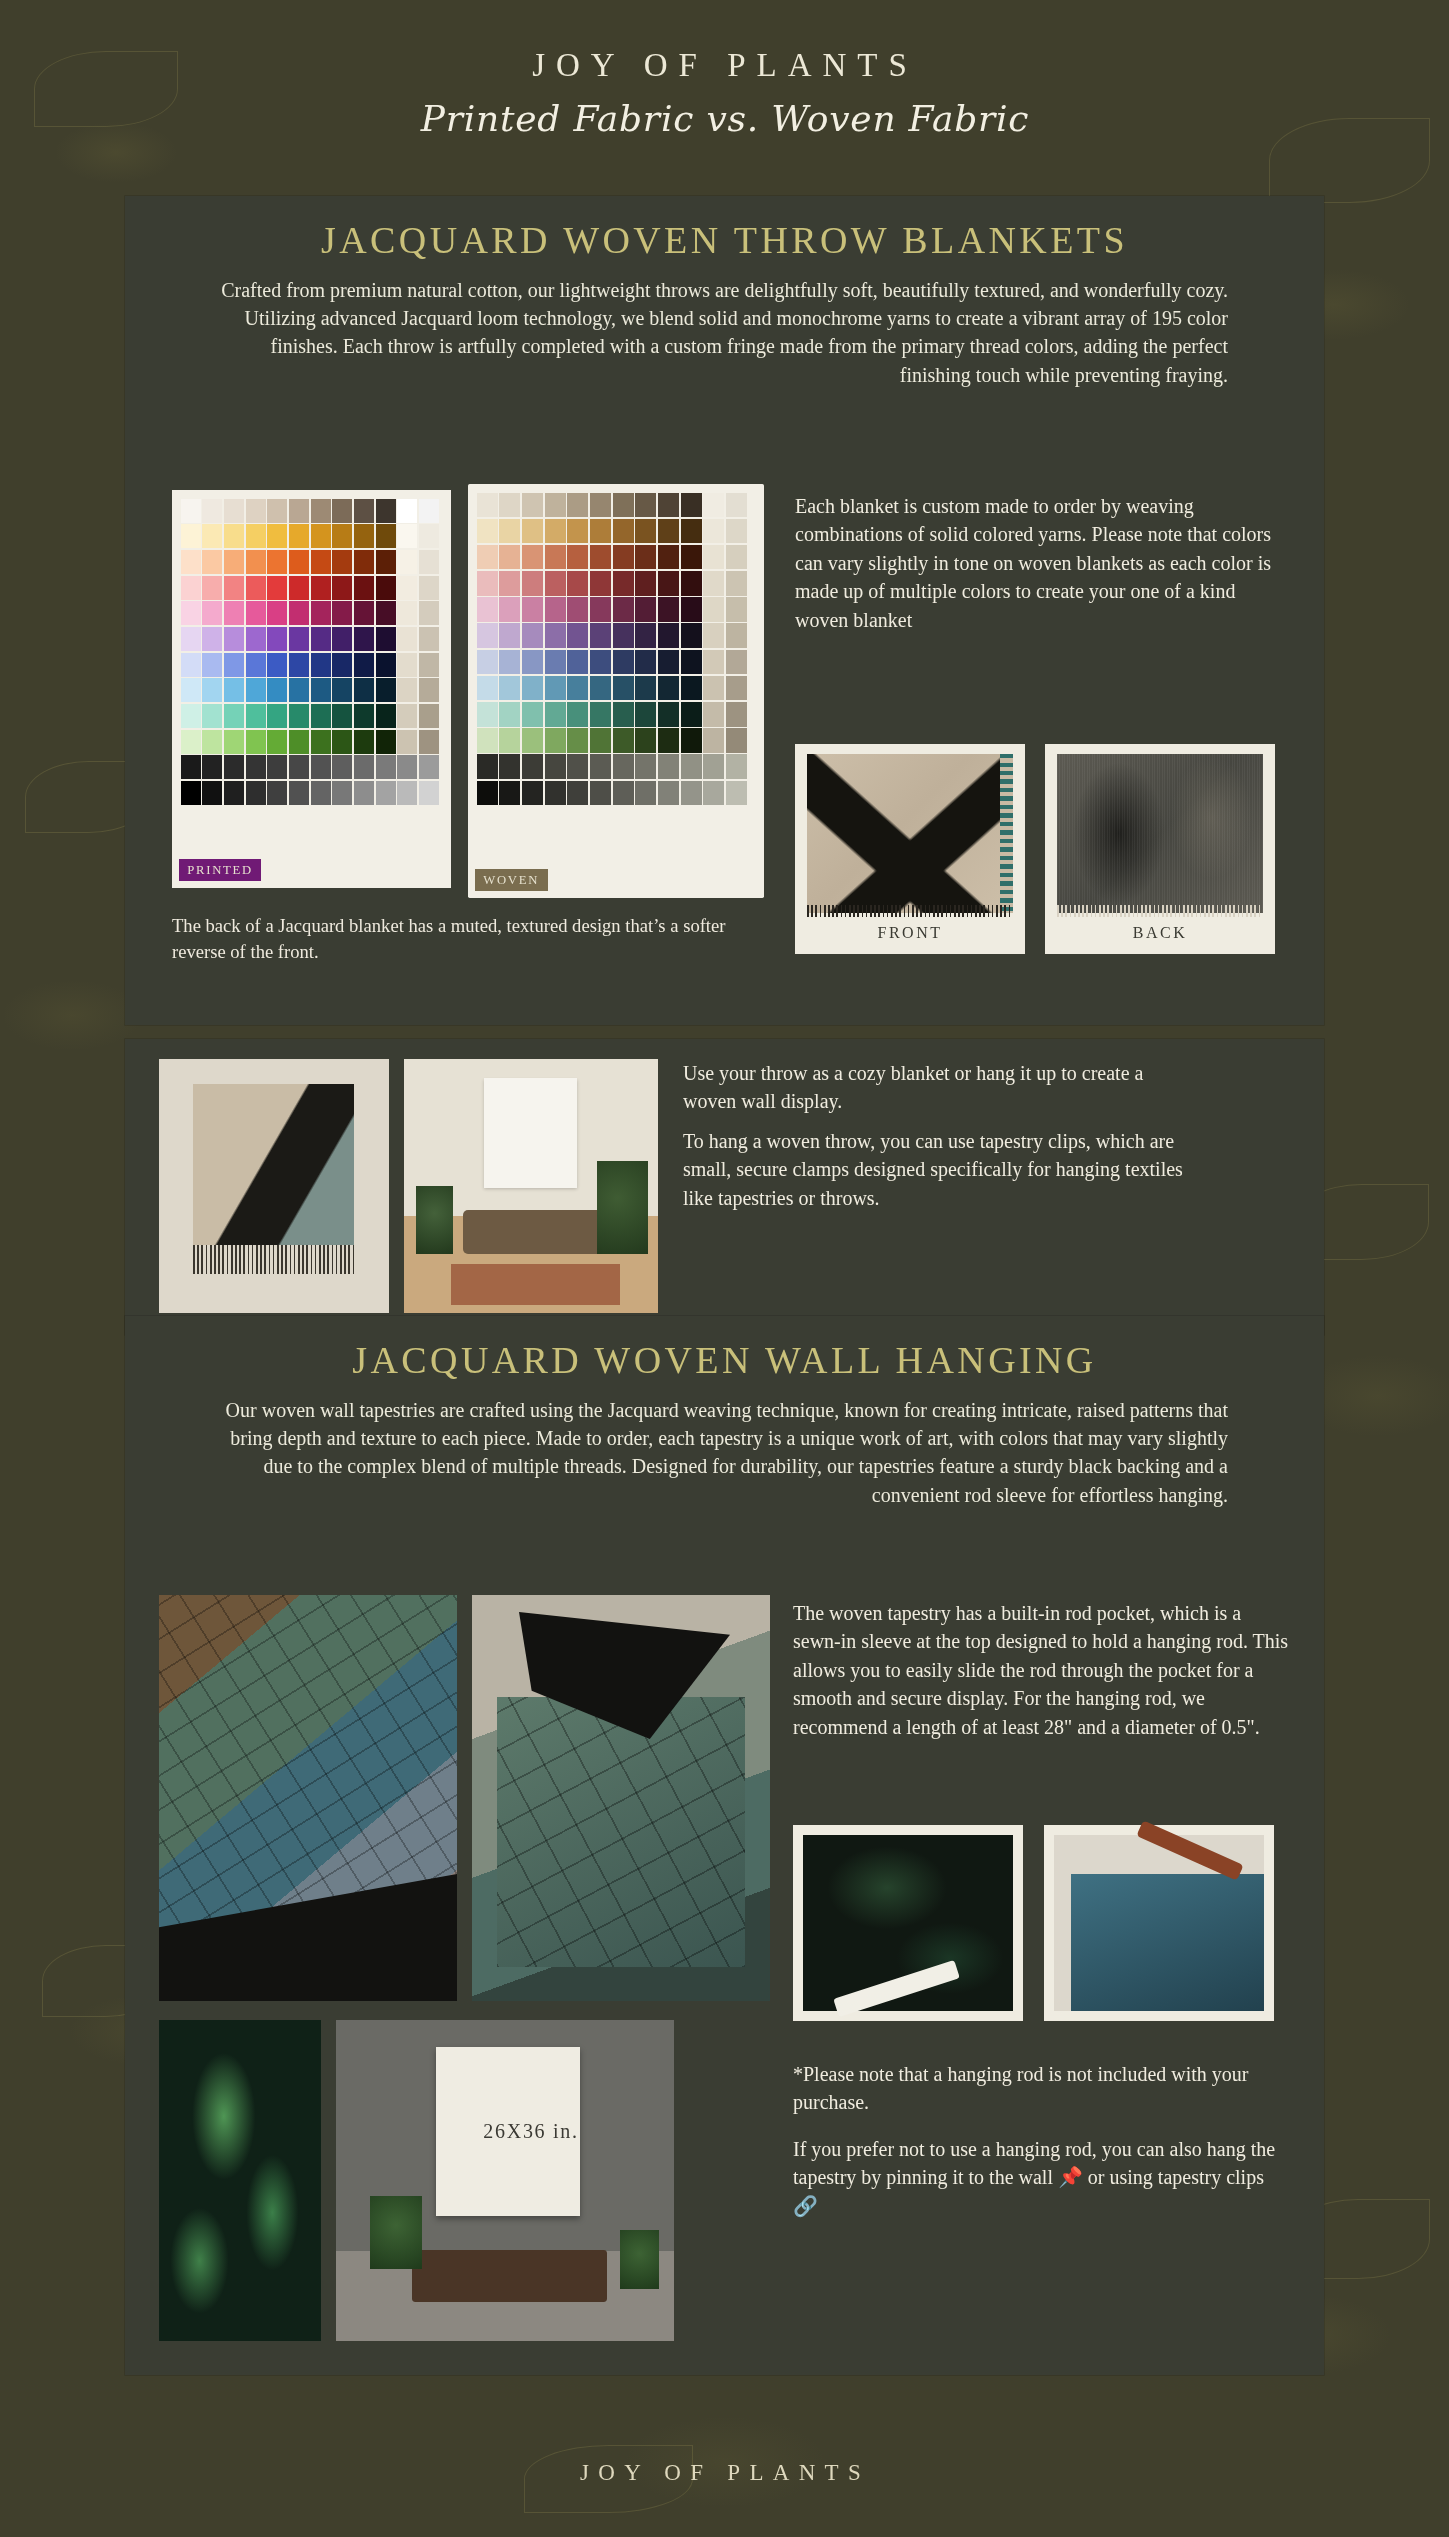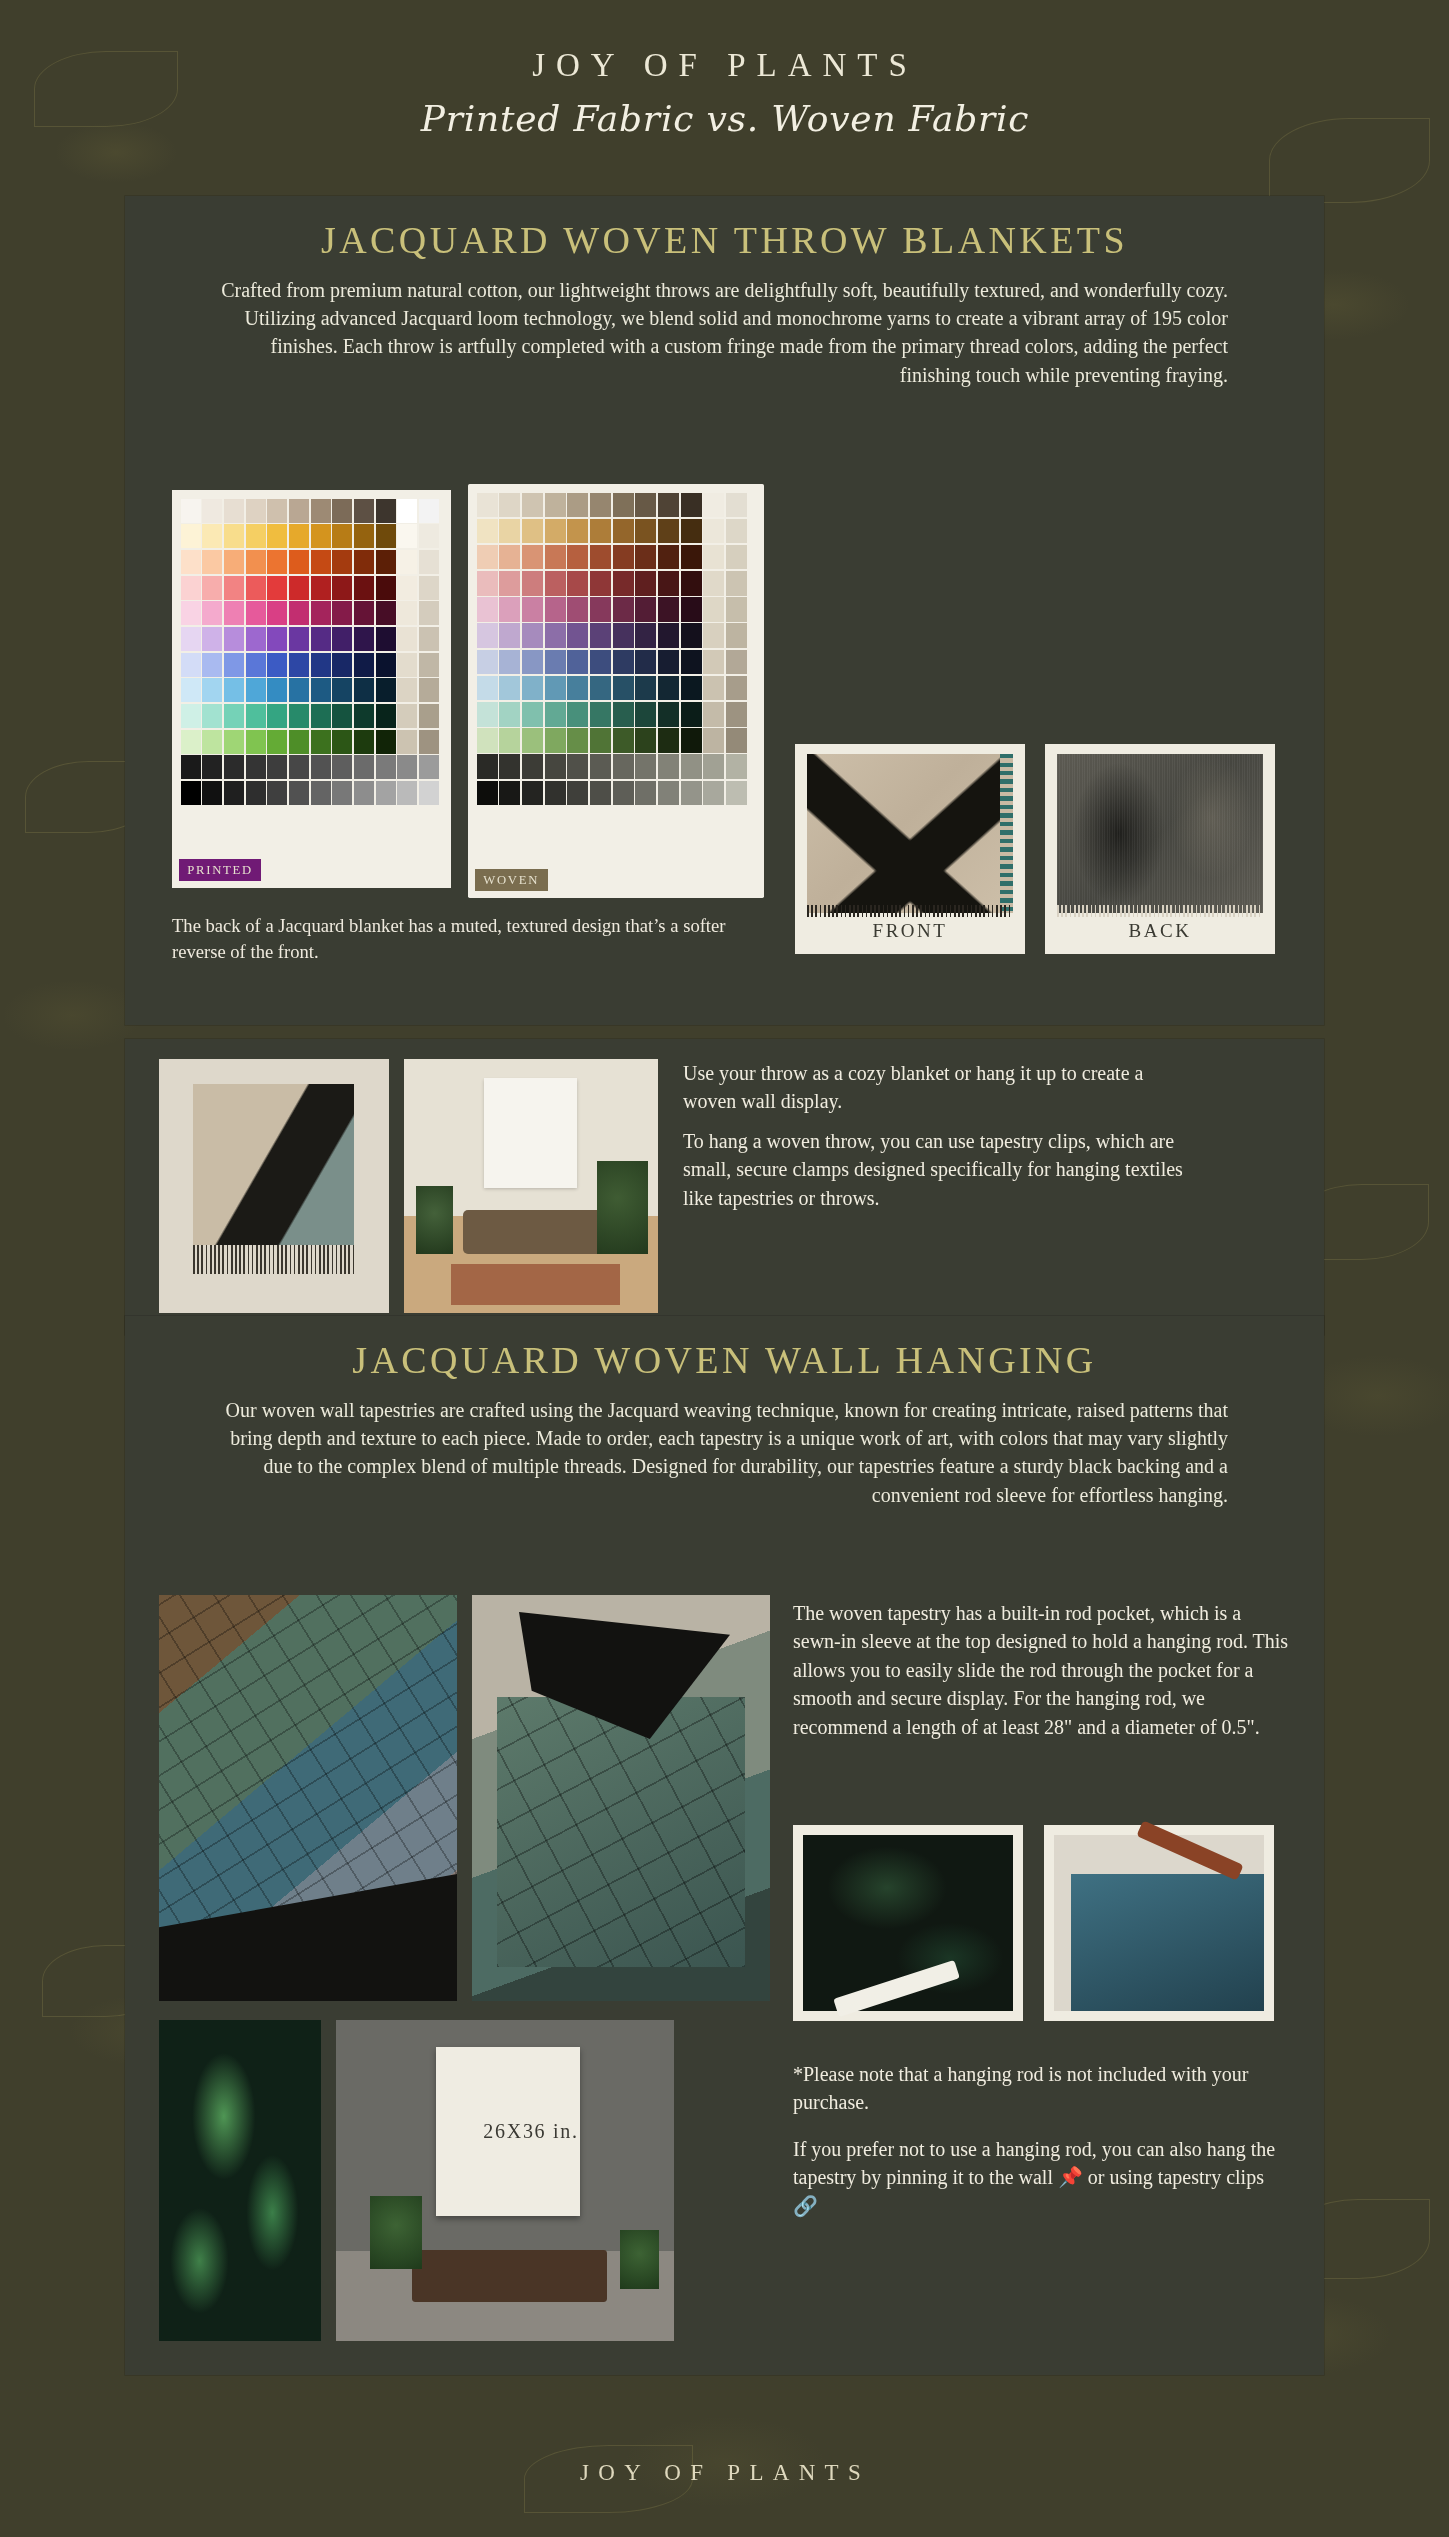--- a/index.html
+++ b/index.html
@@ -86,21 +86,21 @@
     padding:3.4px 8.5px;
   }
   .tagbox.light{ background:#7a6d4f; }
 
   .side-text{
     position:absolute; color:#f0ecdf; font-size:20px; line-height:1.42;
   }
 
   .photo-label{
     position:absolute; text-align:center; width:100%; bottom:6.8px;
-    font-size:19px; color:#3a3a32; letter-spacing:2.5px;
+    font-size:16px; color:#3a3a32; letter-spacing:2.5px;
   }
   .frame{ position:absolute; background:#efece1; }
 
   .footer{
     position:absolute; left:0; right:0; bottom:52px; text-align:center;
     color:#ded8bd; font-size:23px; letter-spacing:9.3px;
   }
 </style>
 </head>
 <body>
@@ -420,20 +420,21 @@
           <div style="width: 21px; height: 24.5px; background: rgb(129, 129, 120);"></div>
           <div style="width: 21px; height: 24.5px; background: rgb(148, 148, 138);"></div>
           <div style="width: 21px; height: 24.5px; background: rgb(168, 168, 157);"></div>
           <div style="width: 21px; height: 24.5px; background: rgb(189, 189, 177);"></div>
         </div>
       <div class="tagbox light">WOVEN</div>
     </div>
 
     <div class="cap" style="left:47px; top:717px; width:558px;">The back of a Jacquard blanket has a muted, textured design that’s a softer reverse of the front.</div>
 
+    <div class="side-text" style="left:670px; top:296px; width:482px;">Each blanket is custom made to order by weaving combinations of solid colored yarns. Please note that colors can vary slightly in tone on woven blankets as each color is made up of multiple colors to create your one of a kind woven blanket</div>
 
     <div class="frame" style="left:670px; top:548px; width:230px; height:210px;">
       <div style="position:absolute; left:12px; top:10px; right:12px; bottom:41px; background:linear-gradient(135deg,#cdbfa9 0%, #bfb09a 45%, #cdbfa9 100%); overflow:hidden;">
         <div style="position:absolute; left:-10%; top:-10%; width:120%; height:120%; background:
            linear-gradient(42deg, transparent 33%, #15140f 34%, #15140f 48%, transparent 49%),
            linear-gradient(-42deg, transparent 33%, #15140f 34%, #15140f 48%, transparent 49%);"></div>
         <div style="position:absolute; right:0; top:0; width:13.5px; height:100%; background:repeating-linear-gradient(180deg,#2f6f6a 0 4.2px,#c8baa4 4.2px 8.5px);"></div>
       </div>
       <div style="position:absolute; left:12px; bottom:37px; right:12px; height:12px; background:repeating-linear-gradient(90deg,#2a2620 0 1.7px, transparent 1.7px 4.2px);"></div>
       <div class="photo-label" style="bottom:12px;">FRONT</div>

